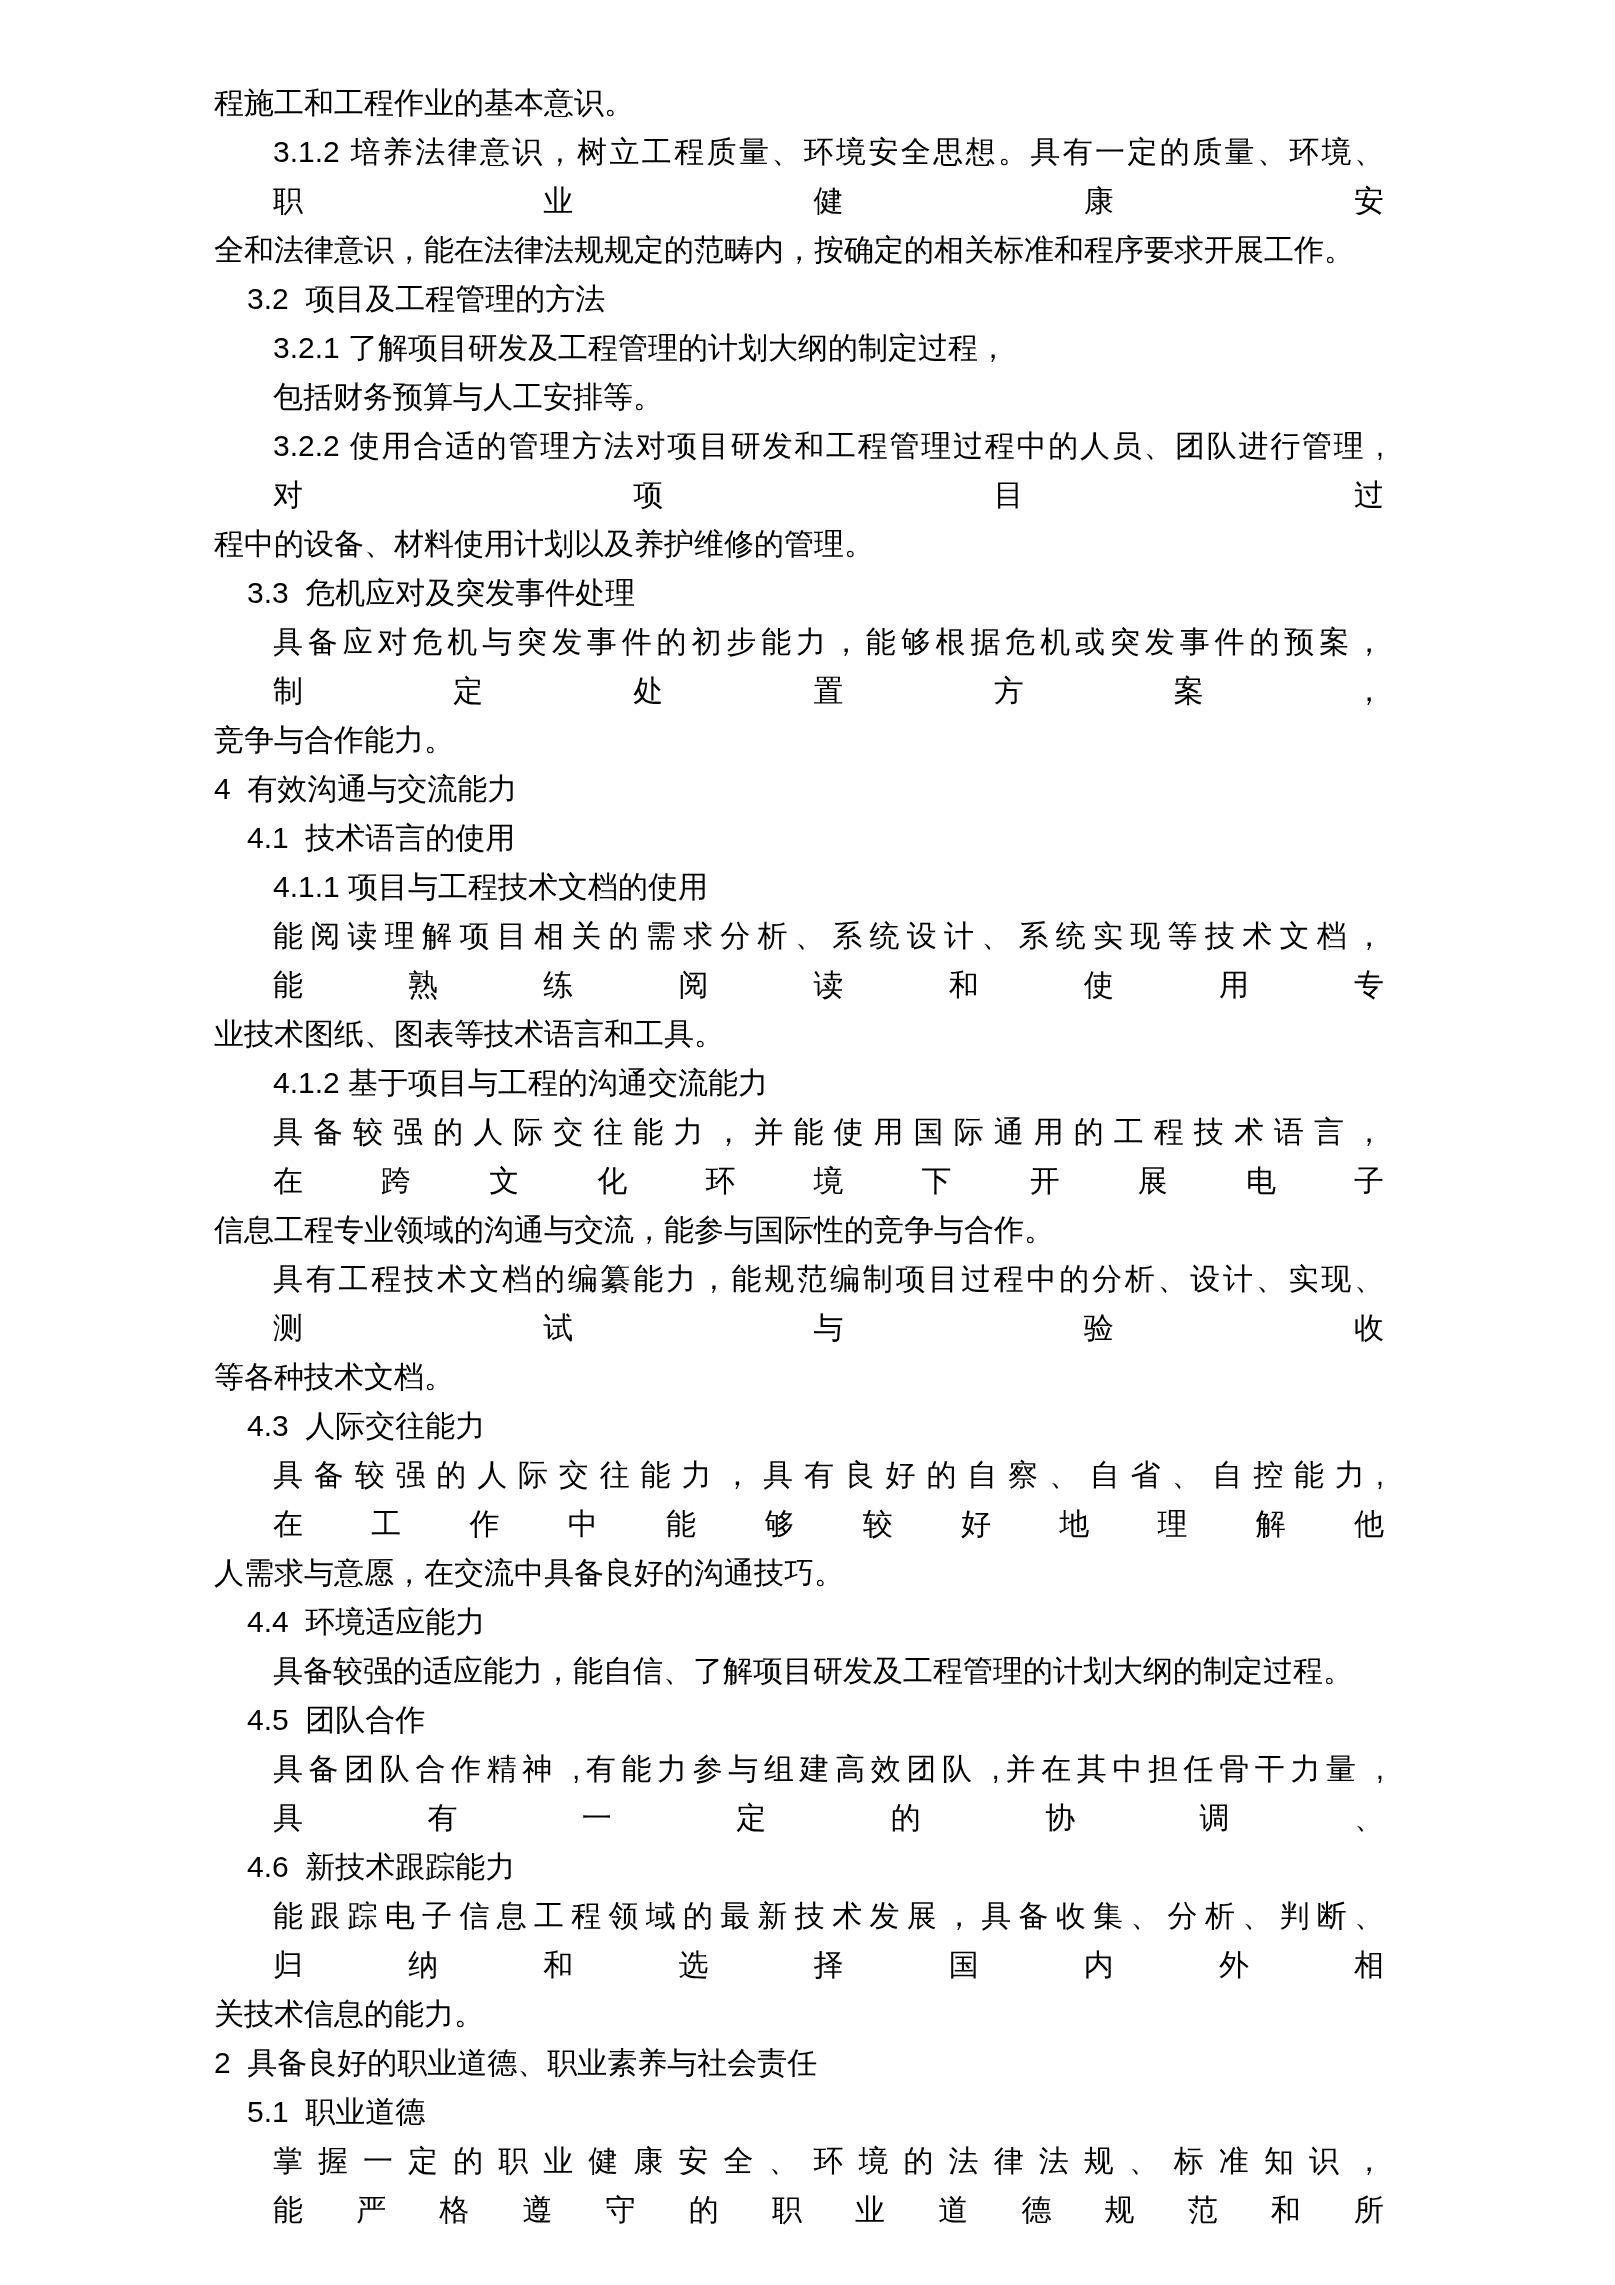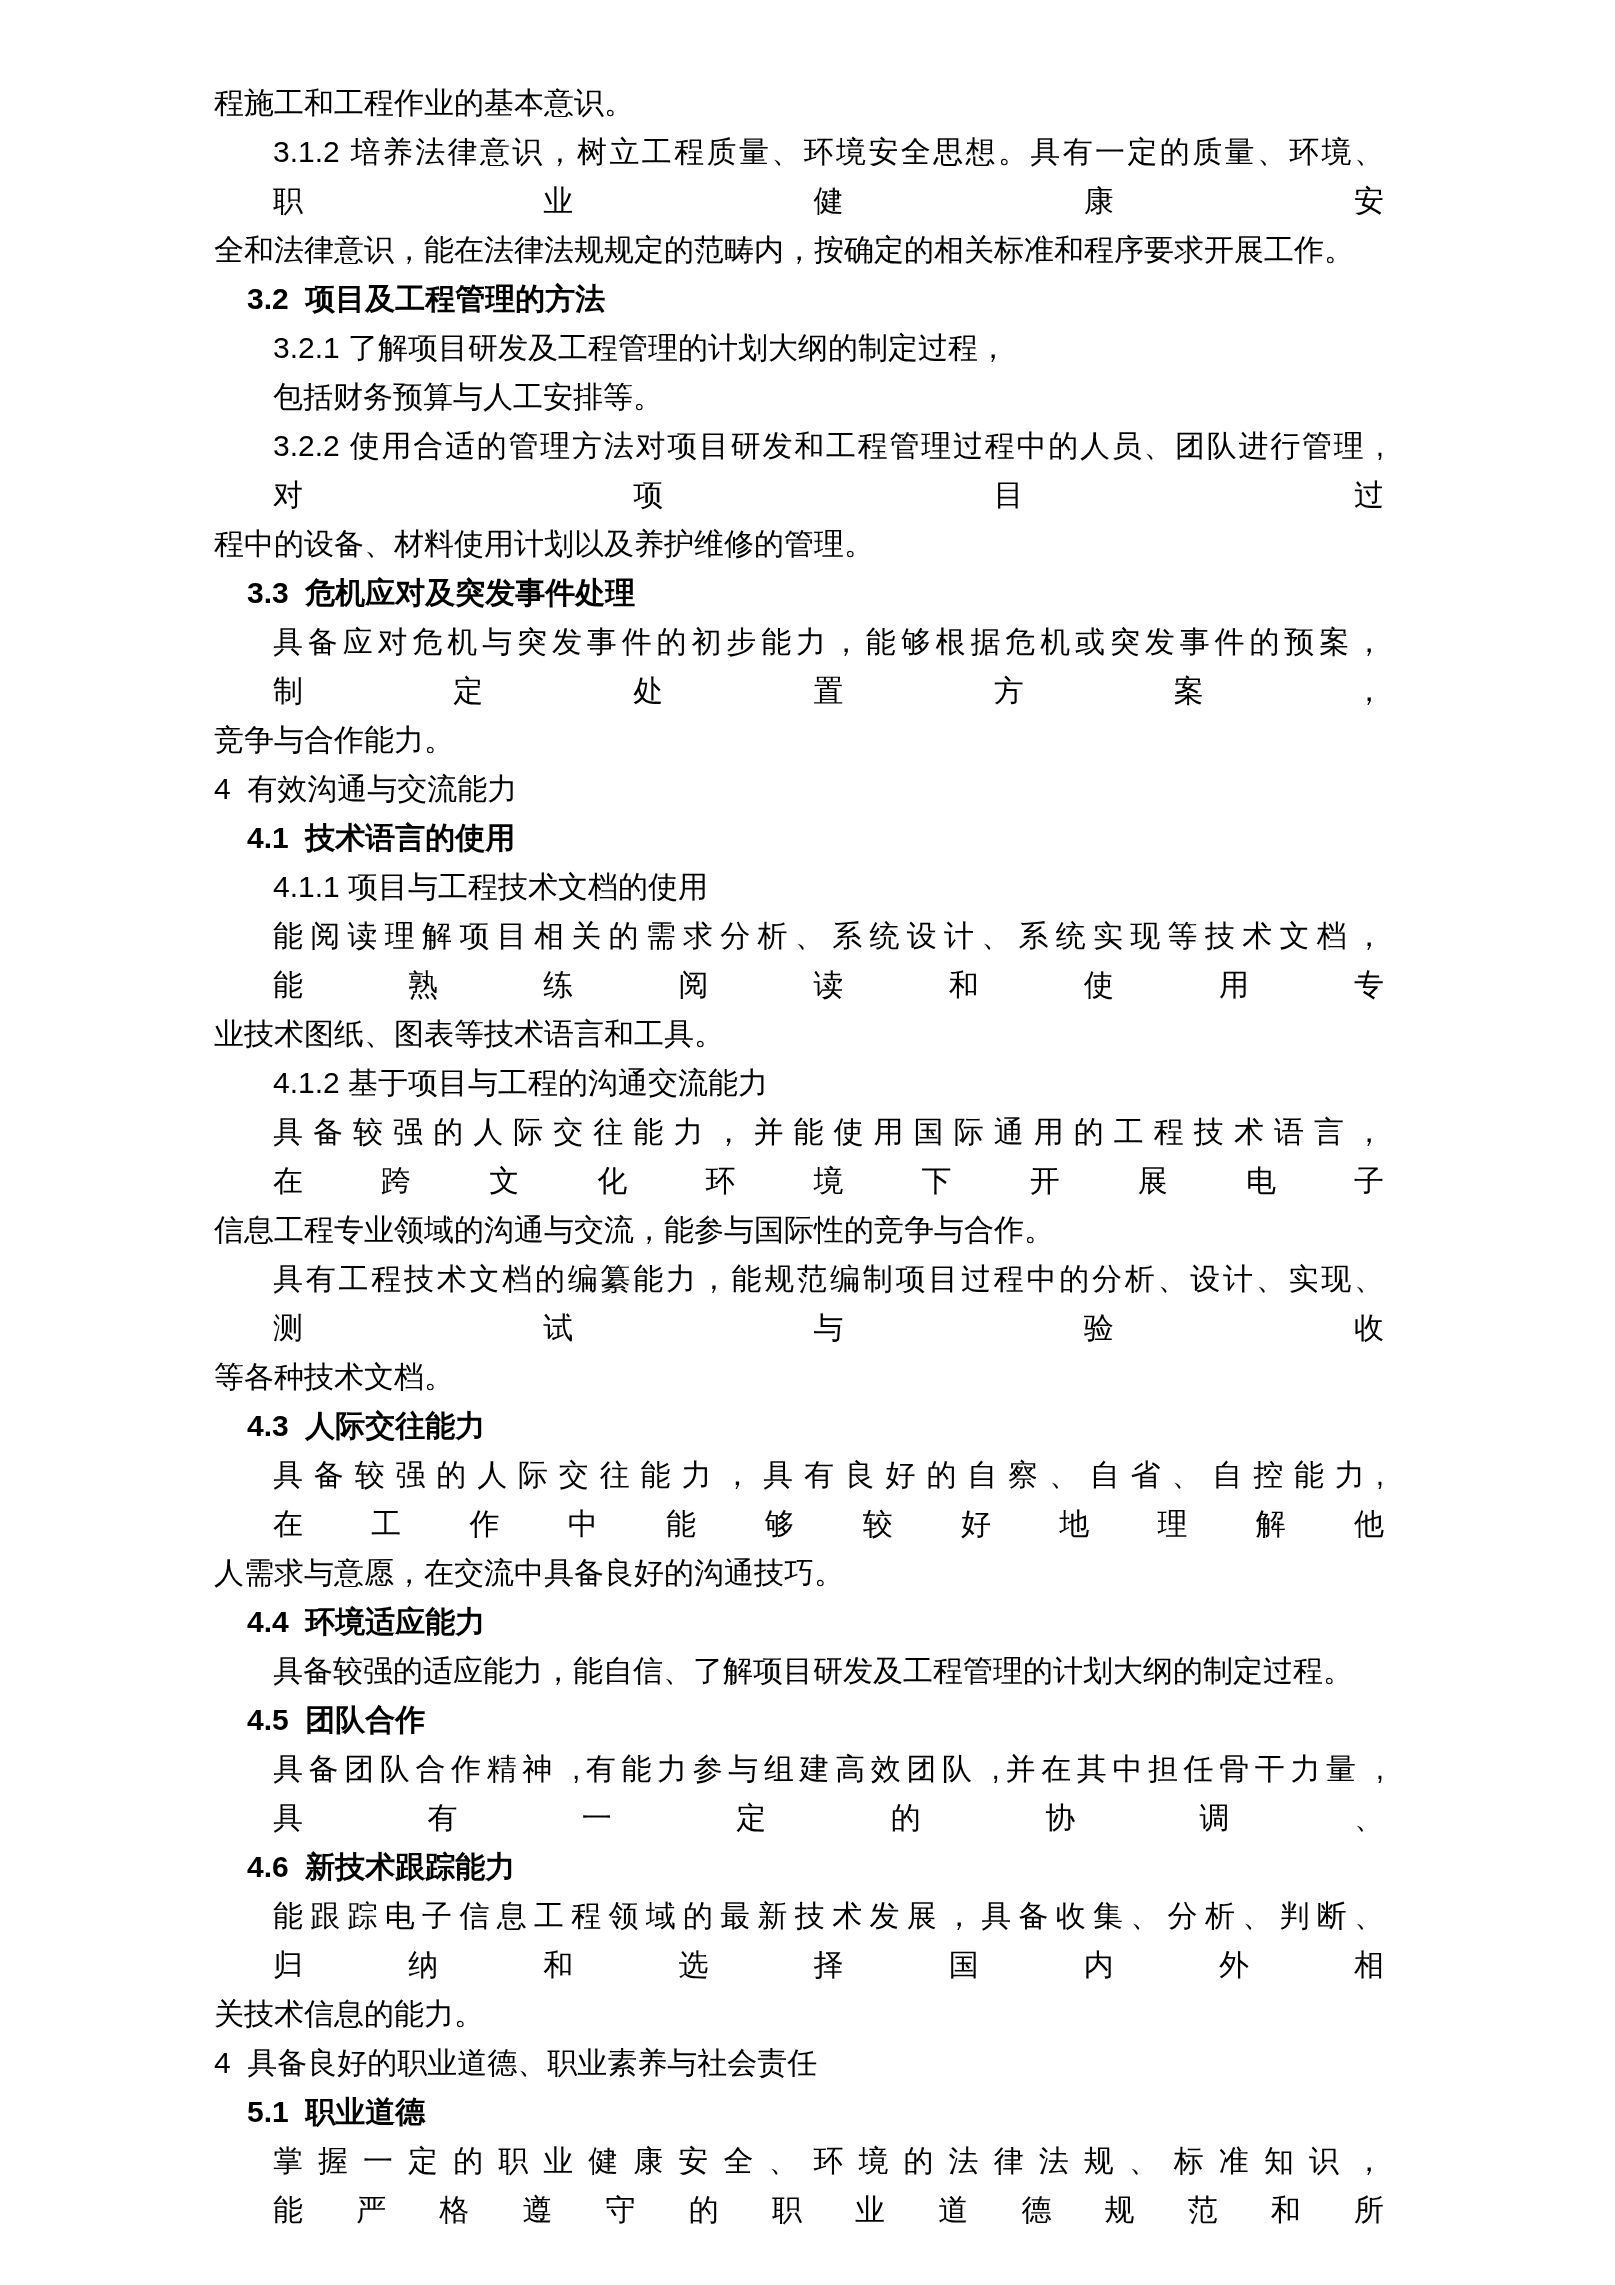--- a/index.html
+++ b/index.html
@@ -30,21 +30,21 @@
     text-align: left;
     word-break: keep-all;
   }
   
   .para-cont { padding-left: 0; }
   
   .para-first { padding-left: 59px; }
   
   .h3 {
     padding-left: 33px;
-    font-weight: bold;
+    font-weight: normal;
     white-space: pre;
   }
   
   .h2 {
     padding-left: 0;
     font-weight: normal;
     white-space: pre;
   }
   
   .fill {
@@ -80,18 +80,18 @@
       <div class="line h3">4.3  人际交往能力</div>
       <div class="line para-first fill">具备较强的人际交往能力，具有良好的自察、自省、自控能力,在工作中能够较好地理解他</div>
       <div class="line para-cont">人需求与意愿，在交流中具备良好的沟通技巧。</div>
       <div class="line h3">4.4  环境适应能力</div>
       <div class="line para-first">具备较强的适应能力，能自信、了解项目研发及工程管理的计划大纲的制定过程。</div>
       <div class="line h3">4.5  团队合作</div>
       <div class="line para-first fill">具备团队合作精神 ,有能力参与组建高效团队 ,并在其中担任骨干力量 ,具有一定的协调、</div>
       <div class="line h3">4.6  新技术跟踪能力</div>
       <div class="line para-first fill">能跟踪电子信息工程领域的最新技术发展，具备收集、分析、判断、归纳和选择国内外相</div>
       <div class="line para-cont">关技术信息的能力。</div>
-      <div class="line h2">4  具备良好的职业道德、职业素养与社会责任</div>
+      <div class="line h2">2  具备良好的职业道德、职业素养与社会责任</div>
       <div class="line h3">5.1  职业道德</div>
       <div class="line para-first fill">掌握一定的职业健康安全、环境的法律法规、标准知识，能严格遵守的职业道德规范和所</div>
     </div>
 </div>
 
 
 </body></html>

